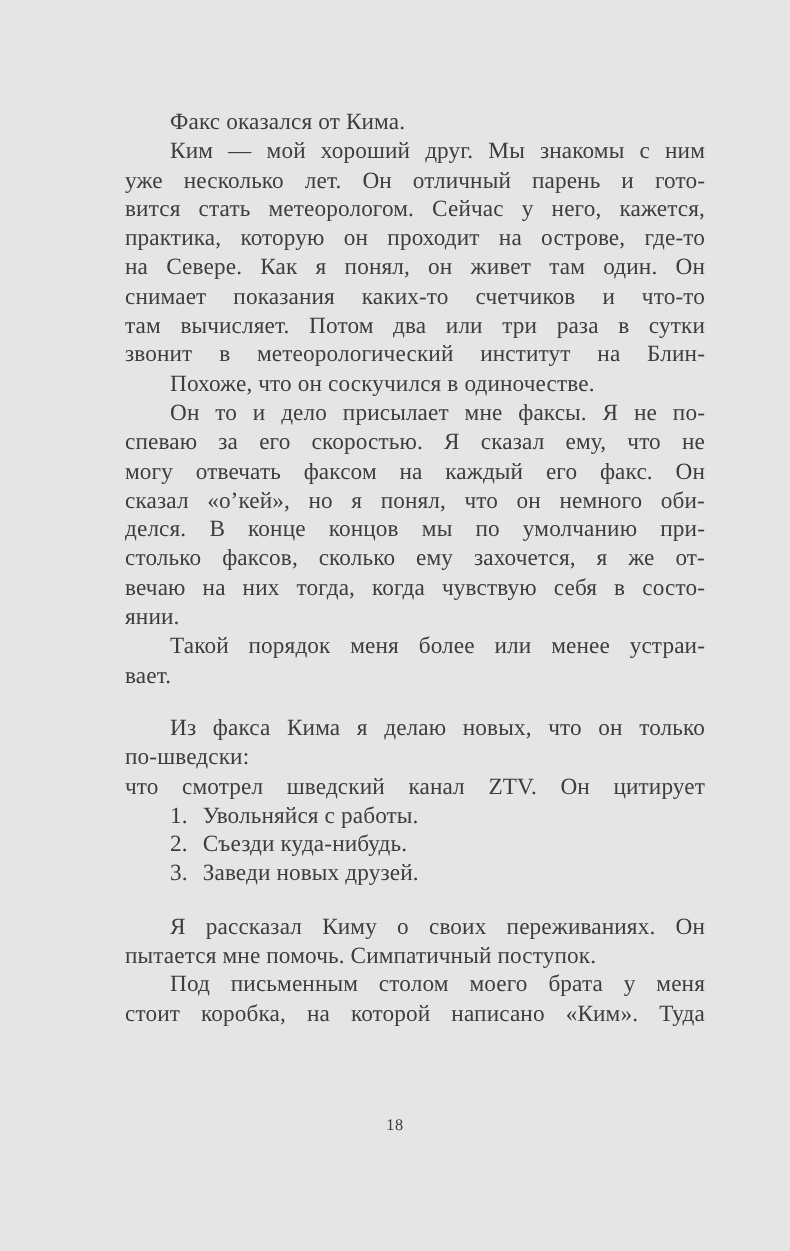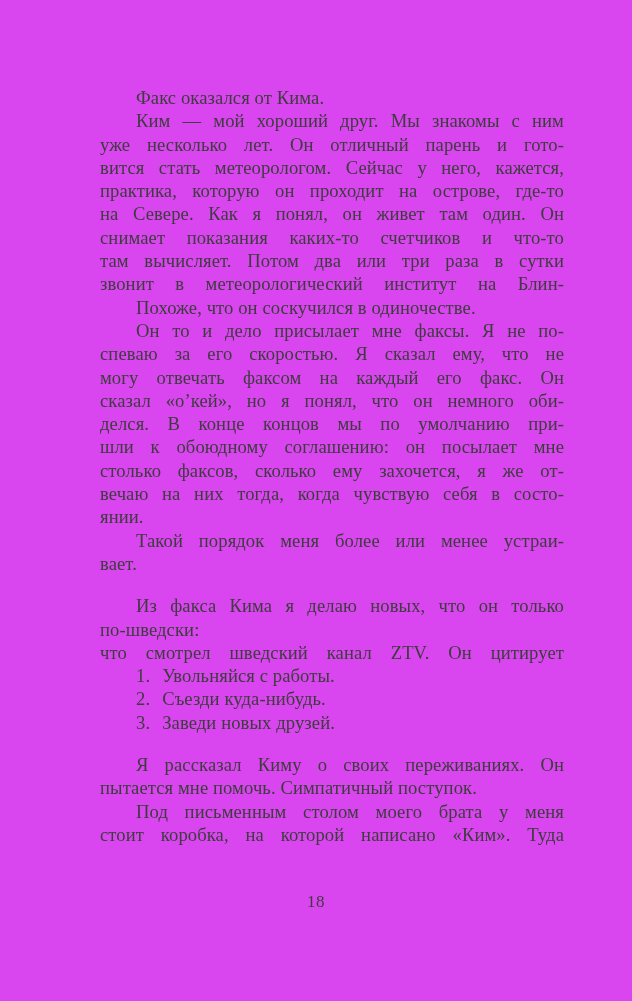--- a/index.html
+++ b/index.html
@@ -7,21 +7,21 @@
   body {
     background: #fcfcfa;
     font-family: "Liberation Serif", "DejaVu Serif", serif;
     color: #3d3d3d;
     overflow: hidden;
   }
   .page {
     position: relative;
     width: 632px;
     height: 1001px;
-    background: #d946ef;
+    background: #e5e5e5;
   }
   .text-block {
     position: absolute;
     left: 100px;
     top: 86px;
     width: 464px;
     font-size: 18.6px;
     line-height: 23.3px;
     letter-spacing: 0.1px;
   }
@@ -31,21 +31,21 @@
   .line.just { text-align: justify; text-align-last: justify; }
   .line.indent { text-indent: 36px; }
   .list-line { display: flex; padding-left: 36px; }
   .list-line .marker { margin-right: 12px; }
   .page-number {
     position: absolute;
     top: 892px;
     left: 0;
     width: 632px;
     text-align: center;
-    font-size: 17px;
+    font-size: 13px;
     letter-spacing: 0.5px;
     color: #3d3d3d;
   }
 </style>
 </head>
 <body>
 
 <div class="page">
   <div class="text-block" id="text-block">
       <div class="para">
@@ -63,21 +63,20 @@
       </div>
       <div class="para">
         <div class="line indent">Похоже, что он соскучился в одиночестве.</div>
       </div>
       <div class="para">
         <div class="line just indent">Он то и дело присылает мне факсы. Я не по-</div>
         <div class="line just">спеваю за его скоростью. Я сказал ему, что не</div>
         <div class="line just">могу отвечать факсом на каждый его факс. Он</div>
         <div class="line just">сказал «о’кей», но я понял, что он немного оби-</div>
         <div class="line just">делся. В конце концов мы по умолчанию при-</div>
-        <div class="line just">шли к обоюдному соглашению: он посылает мне</div>
         <div class="line just">столько факсов, сколько ему захочется, я же от-</div>
         <div class="line just">вечаю на них тогда, когда чувствую себя в состо-</div>
         <div class="line">янии.</div>
       </div>
       <div class="para">
         <div class="line just indent">Такой порядок меня более или менее устраи-</div>
         <div class="line">вает.</div>
       </div>
       <div class="para gap">
         <div class="line just indent">Из факса Кима я делаю новых, что он только</div>

